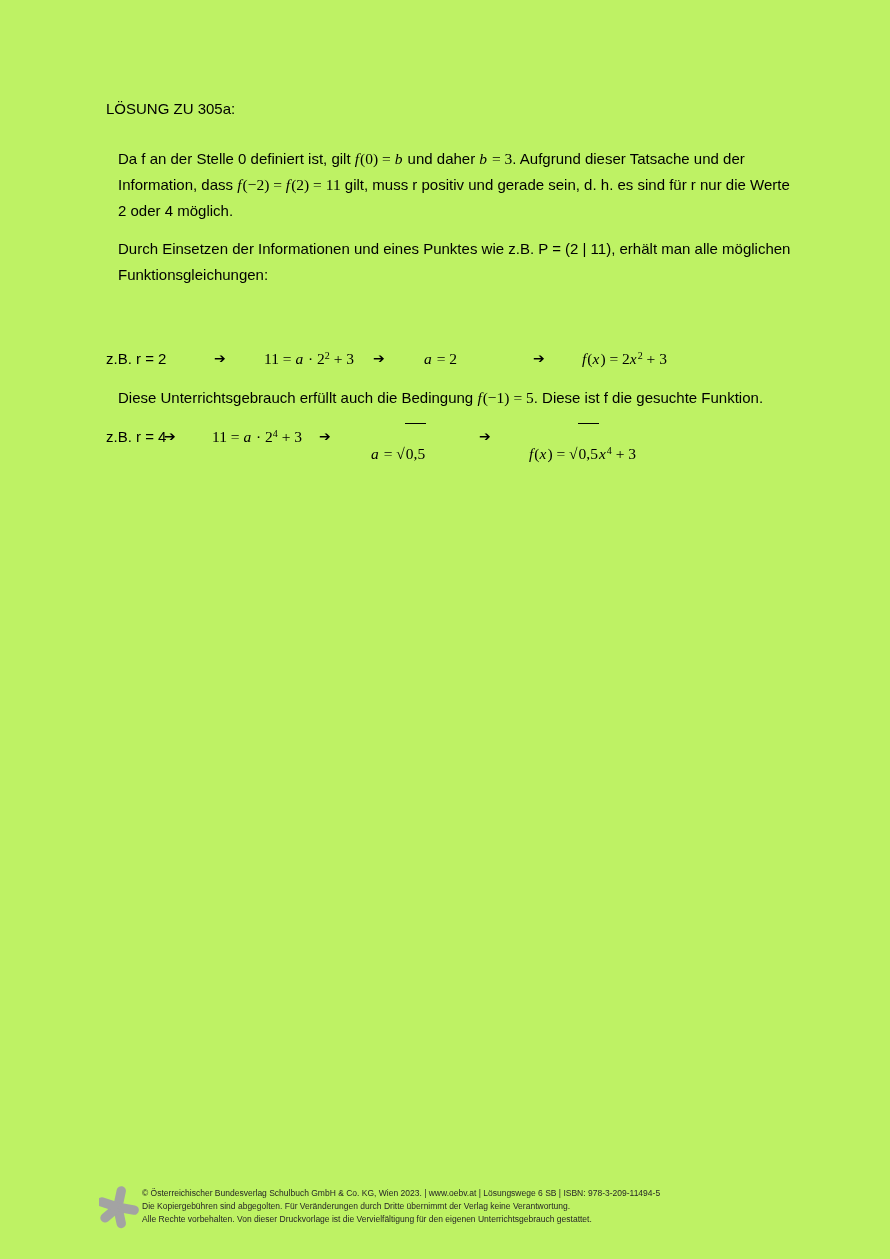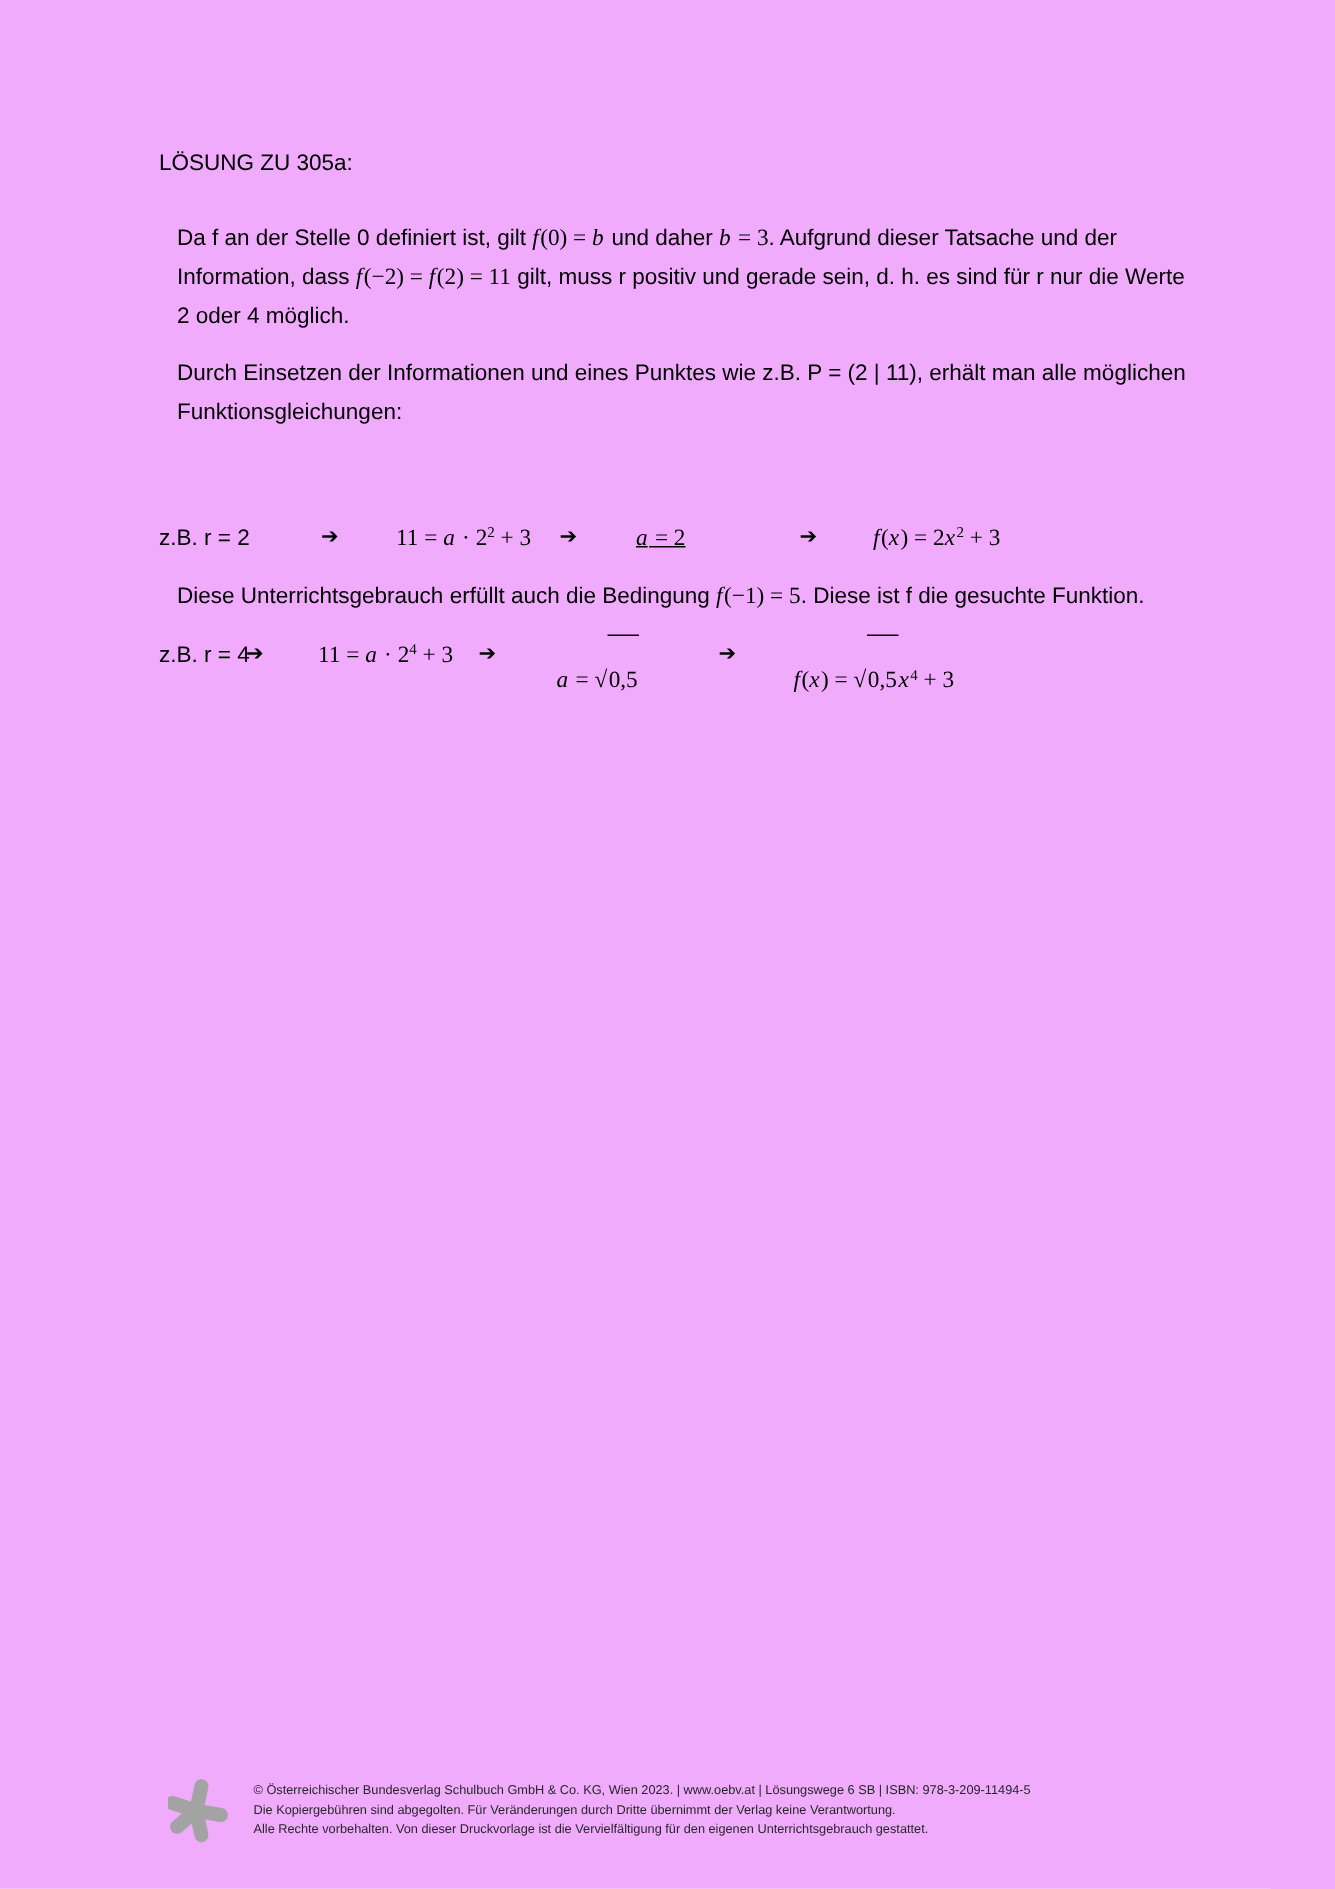--- a/index.html
+++ b/index.html
@@ -4,21 +4,21 @@
 <style>
   html, body { margin: 0; padding: 0; }
   body {
     width: 890px; height: 1259px;
     background: #ffffff;
     font-family: "Liberation Sans", sans-serif;
     color: #000000;
     position: relative;
     overflow: hidden;
   }
-  .page { position: relative; width: 890px; height: 1259px; background: #f0abfc; }
+  .page { position: relative; width: 890px; height: 1259px; background: #bef264; }
 
   .content { position: absolute; left: 106px; top: 100px; width: 706px; }
 
   .title {
     font-size: 15px; line-height: 18px; font-weight: 400;
     margin: 0 0 28px 0;
   }
 
   .para { font-size: 15px; line-height: 26px; margin: 12px; }
 
@@ -35,34 +35,34 @@
   
   .fblock { margin-top: 57px; }
   .fblock .para { line-height: 27px; }
   .frow { position: relative; height: 27px; font-size: 15px; line-height: 27px; }
   .frow > span { position: absolute; top: 0; white-space: nowrap; }
 
   .r1-lbl { left: 0; }
   .r1-a1  { left: 108px; }
   .r1-e1  { left: 158px; }
   .r1-a2  { left: 267px; }
-  .r1-e2  { left: 318px; text-decoration: underline; }
+  .r1-e2  { left: 318px; }
   .r1-a3  { left: 427px; }
   .r1-e3  { left: 476px; }
 
   .r2-lbl { left: 0; }
   .r2-a1  { left: 58px; }
   .r2-e1  { left: 106px; }
   .r2-a2  { left: 213px; }
   .r2-e2  { left: 265px; }
   .r2-a3  { left: 373px; }
   .r2-e3  { left: 423px; }
 
   
-  .footer { position: absolute; left: 112px; top: 1183px; display: flex; align-items: flex-start; gap: 16px; }
+  .footer { position: absolute; left: 99px; top: 1183px; display: flex; align-items: flex-start; gap: 2px; }
   .footer-logo { width: 41px; height: 50px; flex: 0 0 auto; }
   .footer-text { font-size: 8.5px; line-height: 13px; color: #262626; padding-top: 4px; }
 </style>
 </head>
 <body>
 
 <div class="page">
 
   <div class="content">
 

